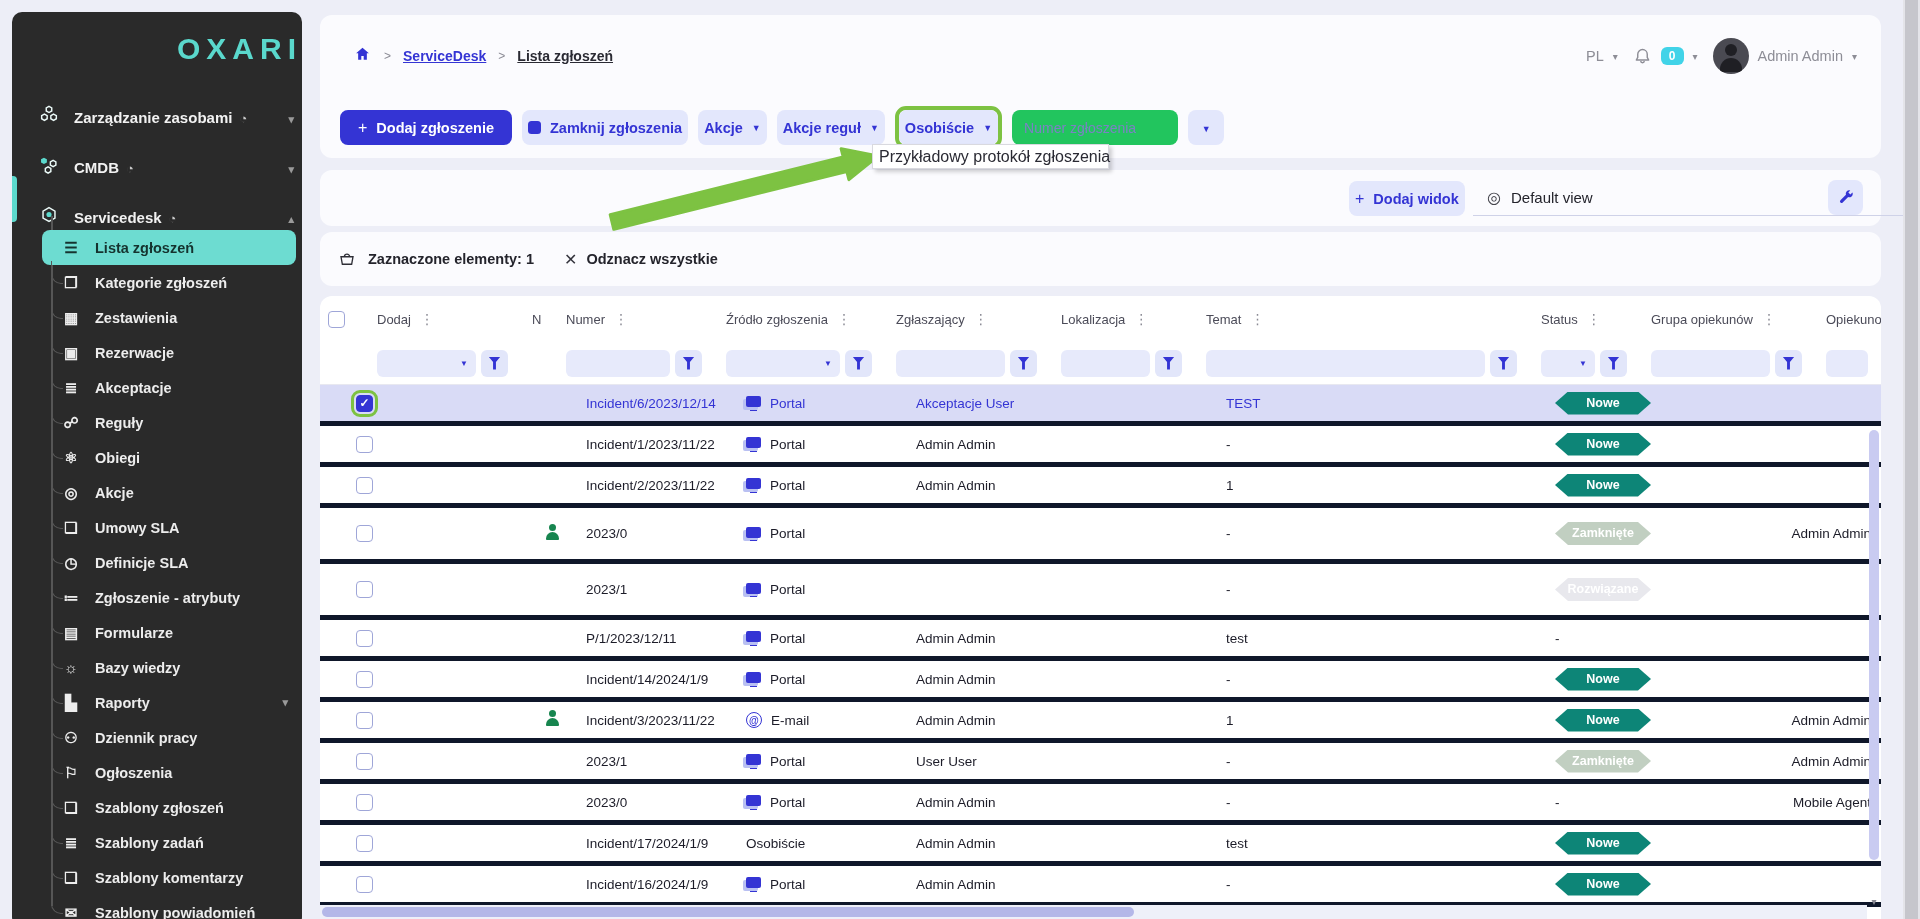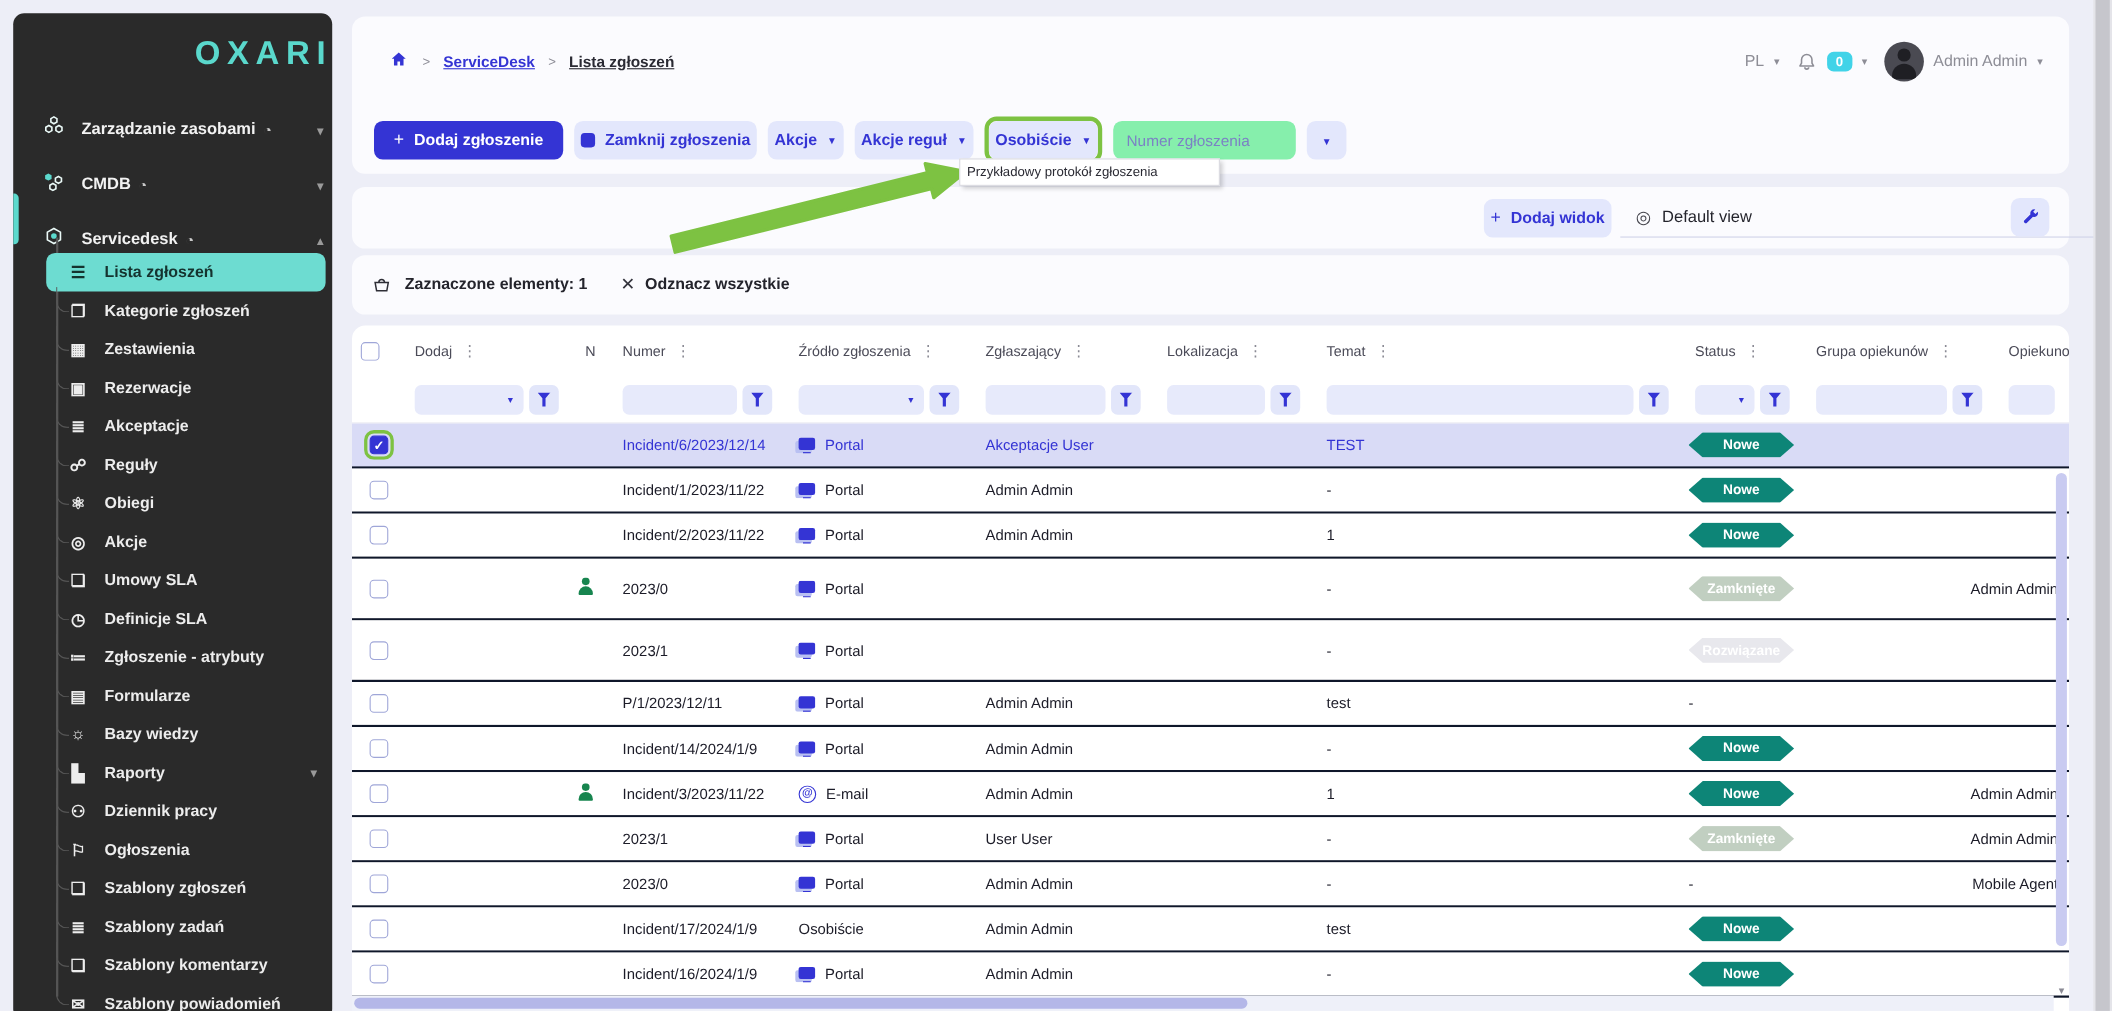--- a/index.html
+++ b/index.html
@@ -63,30 +63,30 @@
   
   .toolbar { position:absolute; left:20px; top:91px; display:flex; align-items:center; gap:10px; }
   .btn { height:35px; border:none; border-radius:8px; font-family:inherit; font-size:14.5px;
          font-weight:700; display:inline-flex; align-items:center; gap:9px; cursor:pointer; }
   .btn-primary { background:#3434d4; color:#fff; padding:0 18px; }
   .btn-light { background:#e3e7fc; color:#3434d4; padding:0 6px; }
   .plus { font-size:16px; font-weight:400; }
   .sq-icon { width:13px; height:13px; background:#3434d4; border-radius:3.5px; display:inline-block; }
   .caret-b { font-size:9px; color:#3434d4; }
   .green-box { border:4px solid #7dc242; border-radius:11px; display:inline-flex; }
-  .tb-input { height:35px; width:166px; background:#86efac; border:none; border-radius:8px;
+  .tb-input { height:35px; width:166px; background:#22c55e; border:none; border-radius:8px;
               padding:0 12px; font-family:inherit; font-size:14px; color:#2a2a33; }
   .tb-input::placeholder { color:#7b82c4; }
   .dd-btn { width:36px; height:35px; background:#e3e7fc; border:none; border-radius:8px;
             cursor:pointer; }
 
   
   .proto-dd { position:absolute; left:872px; top:144px; width:237px; height:25px;
               background:#fff; border:1px solid #d9d9df; box-shadow:3px 3px 4px rgba(0,0,0,.18);
-              font-size:12px; line-height:23px; padding-left:6px; color:#2a2a33; z-index:50;
+              font-size:16px; line-height:23px; padding-left:6px; color:#2a2a33; z-index:50;
               white-space:nowrap; cursor:pointer; }
   .anno-arrow { position:absolute; left:575px; top:138px; z-index:40; pointer-events:none; }
 
   
   .addview-btn { position:absolute; left:1029px; top:11px; }
   .view-select { position:absolute; left:1153px; top:10px; width:668px; height:36px;
                  border-bottom:1.5px solid #cfd2e8; display:flex; align-items:center;
                  gap:10px; font-size:15px; color:#24242c; cursor:pointer; }
   .view-eye { color:#44444c; font-size:16px; margin-left:14px; }
   .wrench-btn { position:absolute; left:1508px; top:10px; width:35px; height:35px;
@@ -120,22 +120,22 @@
   .fcell { display:flex; align-items:center; gap:5px; padding:0 13px 0 11px; height:27px; }
   .fsel, .finp { flex:1; height:27px; background:#e7eafb; border-radius:6px;
                  display:flex; align-items:center; justify-content:flex-end;
                  padding-right:8px; cursor:pointer; min-width:0; }
   .fsel .caret-b { font-size:8px; }
   .fbtn { width:27px; height:27px; flex:none; background:#e2e6fa; border:none; border-radius:6px;
           display:flex; align-items:center; justify-content:center; cursor:pointer; }
   .ic-funnel { width:12px; height:13px; background:#3434d4;
                clip-path:polygon(0 0,100% 0,62% 42%,62% 100%,38% 100%,38% 42%); }
 
-  .drow { height:41px; border-bottom:2px solid #0f172a; font-size:13.5px; color:#1c1c28;
-          background:#fff; cursor:pointer; }
+  .drow { height:41px; border-bottom:5px solid #0f172a; font-size:13.5px; color:#1c1c28;
+          background:#fff; cursor:pointer;padding-left:20px; }
   .drow.tall { height:56px; }
   .drow.sel { background:#d9dbf6; color:#3434d4; }
   .cell { padding-left:11px; white-space:nowrap; overflow:hidden; }
   .c-vip { padding-left:4px; }
   .c-source { display:flex; align-items:center; gap:9px; }
   .c-status { padding-left:5px; overflow:visible; }
   .c-asg { direction:rtl; padding-right:10px; padding-left:0; text-align:right; overflow:visible; }
 
   .badge { display:inline-block; width:96px; height:23px; line-height:23px; text-align:center;
            color:#fff; font-size:12.5px; font-weight:700;

